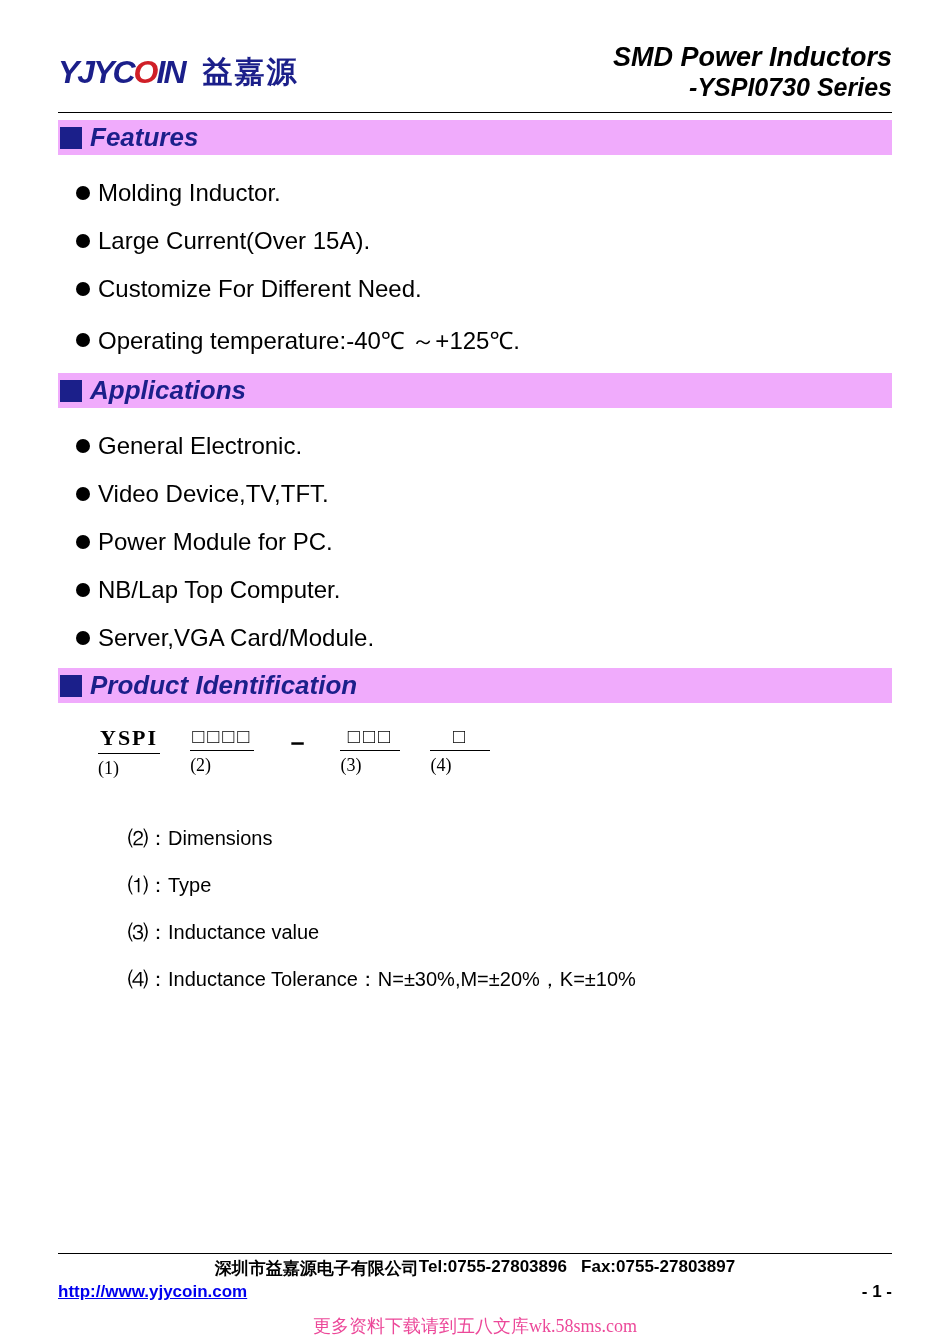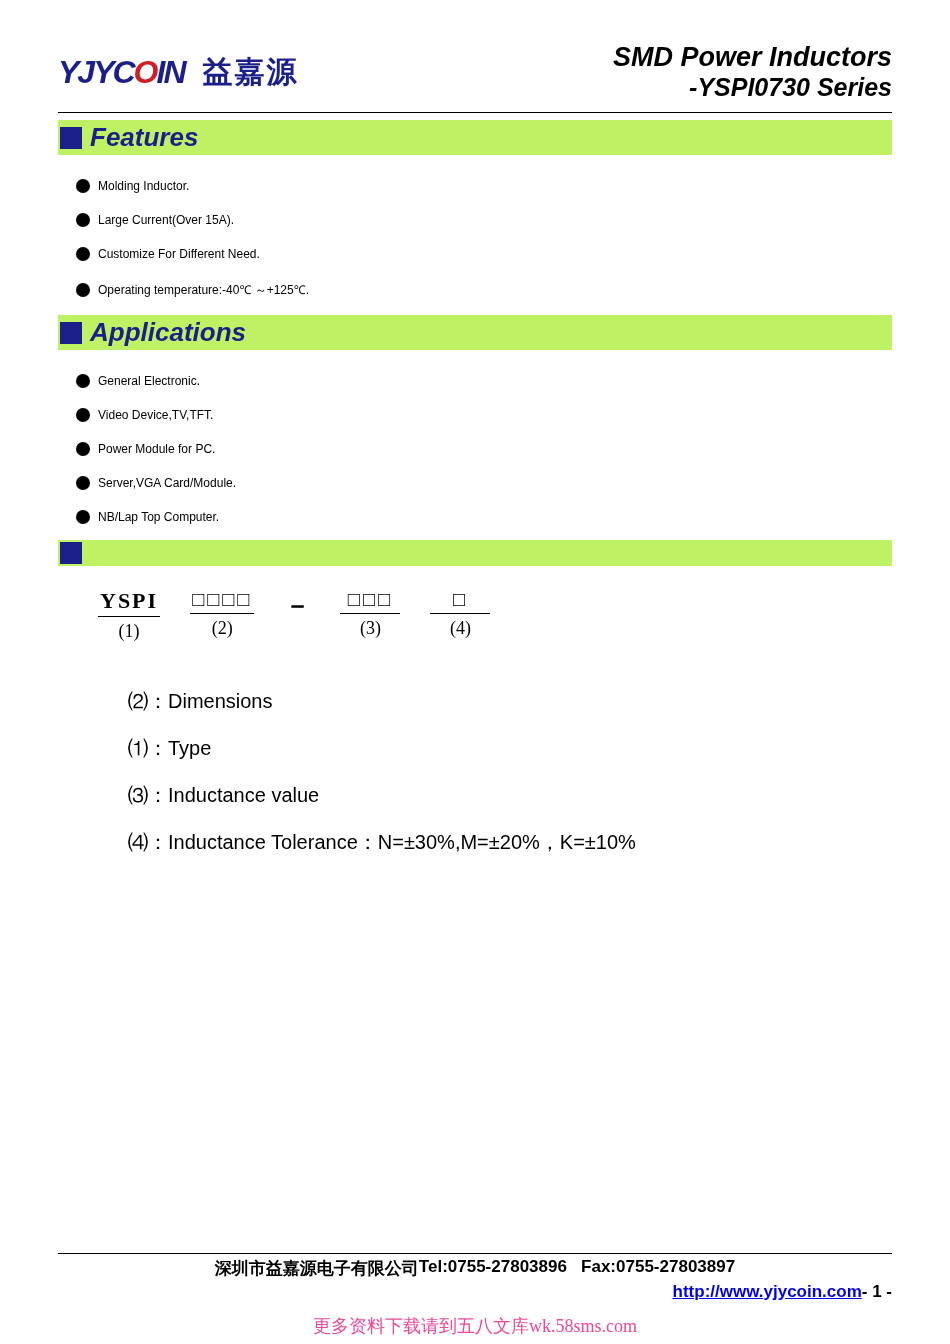--- a/index.html
+++ b/index.html
@@ -47,21 +47,21 @@
     font-weight: 700;
     font-style: italic;
   }
   .title-line2 {
     font-size: 25px;
     font-weight: 700;
     font-style: italic;
   }
   .hr-top { border: none; border-top: 1.5px solid #000; margin: 6px 0 7px 0; }
   .section-header {
-    background: #bef264;
+    background: #f0abfc;
     padding: 2px 4px 2px 0;
     margin: 4px 0 4px 0;
     display: flex;
     align-items: center;
   }
   .sq {
     width: 22px;
     height: 22px;
     background: #1b1f8a;
     display: inline-block;
@@ -71,21 +71,21 @@
     font-size: 26px;
     font-weight: 700;
     color: #1b1f8a;
     font-style: italic;
   }
   .bullet-list {
     list-style: none;
     padding: 10px 0 2px 18px;
   }
   .bullet-list li {
-    font-size: 12px;
+    font-size: 24px;
     padding: 10px 0 10px 0;
     display: flex;
     align-items: center;
     text-align: center;
   }
   .dot {
     width: 14px;
     height: 14px;
     background: #000;
     border-radius: 50%;
@@ -94,21 +94,21 @@
     flex-shrink: 0;
   }
   .pid-block { padding: 18px 0 0 40px; }
   .pid-row {
     display: flex;
     align-items: flex-start;
     gap: 30px;
     font-size: 22px;
     margin-bottom: 22px;
   }
-  .pid-col { display: flex; flex-direction: column; align-items: center; }
+  .pid-col { display: flex; flex-direction: column; }
   .pid-top {
     font-family: "Times New Roman", serif;
     font-weight: 700;
     font-size: 22px;
     border-bottom: 1.5px solid #000;
     padding: 0 2px 2px 2px;
     min-width: 60px;
     text-align: center;
     letter-spacing: 2px;
   }
@@ -140,21 +140,21 @@
   }
   .hr-foot { border: none; border-top: 1.5px solid #000; margin-bottom: 3px; }
   .foot-row {
     display: flex;
     justify-content: center;
     font-size: 17px;
     font-weight: 700;
   }
   .foot-row2 {
     display: flex;
-    justify-content: flex-end;
+    justify-content: space-between;
     font-size: 17px;
     font-weight: 700;
     margin-top: 2px;
   }
   .foot-link { color: #0000ee; text-decoration: underline; }
   .watermark {
     position: absolute;
     bottom: 6px;
     left: 0; right: 0;
     text-align: center;
@@ -214,30 +214,31 @@
     <li>
         <span class="dot"></span>
         <span>Video Device,TV,TFT.</span>
       </li>
     <li>
         <span class="dot"></span>
         <span>Power Module for PC.</span>
       </li>
     <li>
         <span class="dot"></span>
+        <span>NB/Lap Top Computer.</span>
+      </li>
+    <li>
+        <span class="dot"></span>
         <span>Server,VGA Card/Module.</span>
-      </li>
-    <li>
-        <span class="dot"></span>
-        <span>NB/Lap Top Computer.</span>
       </li>
   </ul>
 
   <div class="section-header">
     <span class="sq"></span>
+    <span class="section-title">Product Identification</span>
   </div>
 
   <div class="pid-block">
     <div class="pid-row">
       <div class="pid-col">
         <div class="pid-top">YSPI</div>
         <div class="pid-bottom">(1)</div>
       </div>
       <div class="pid-col">
         <div class="pid-top squares">□□□□</div>

